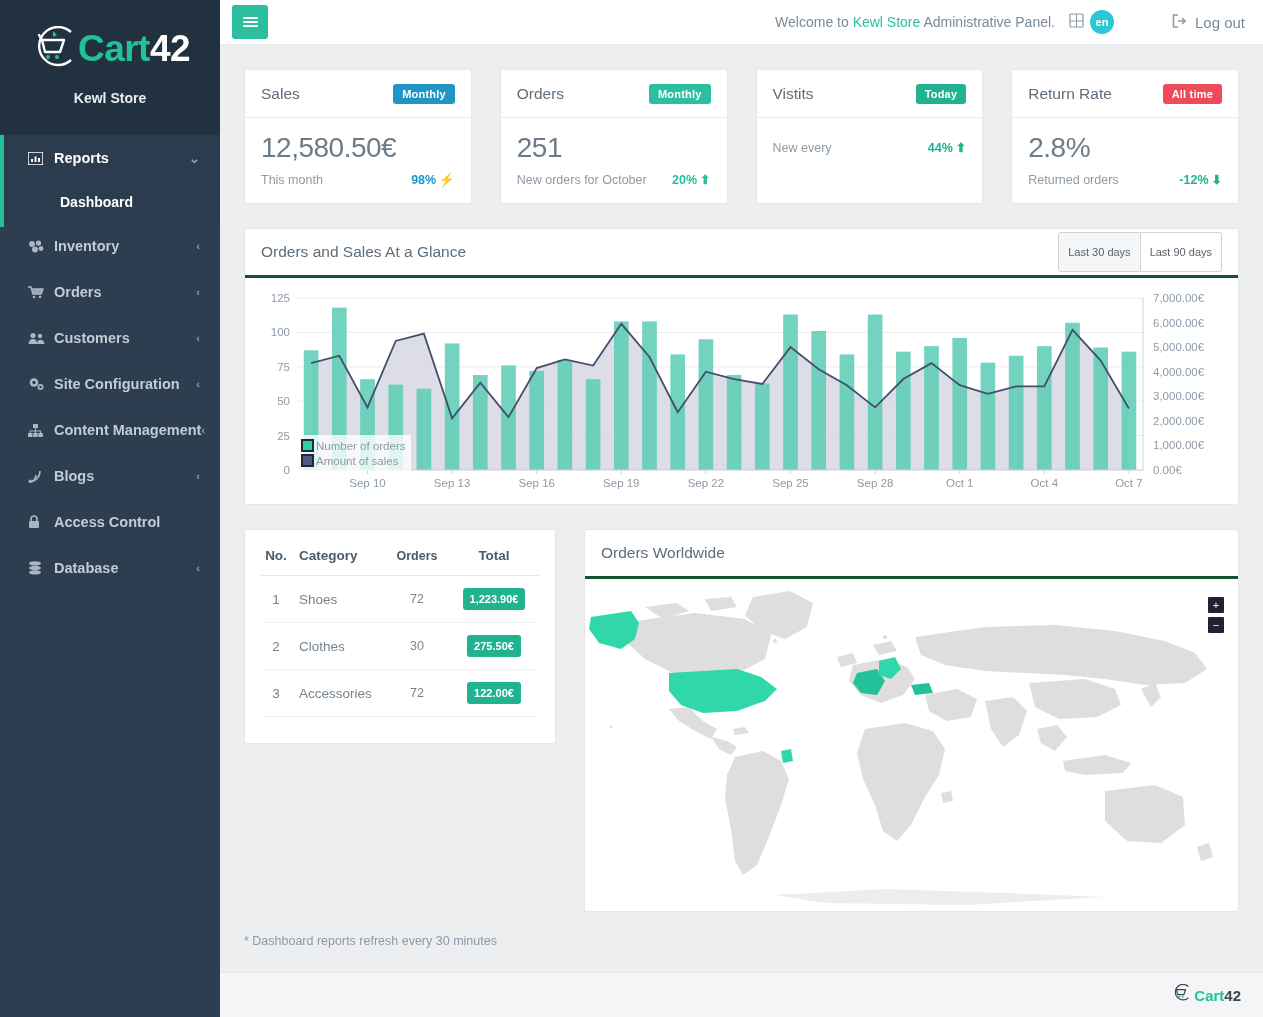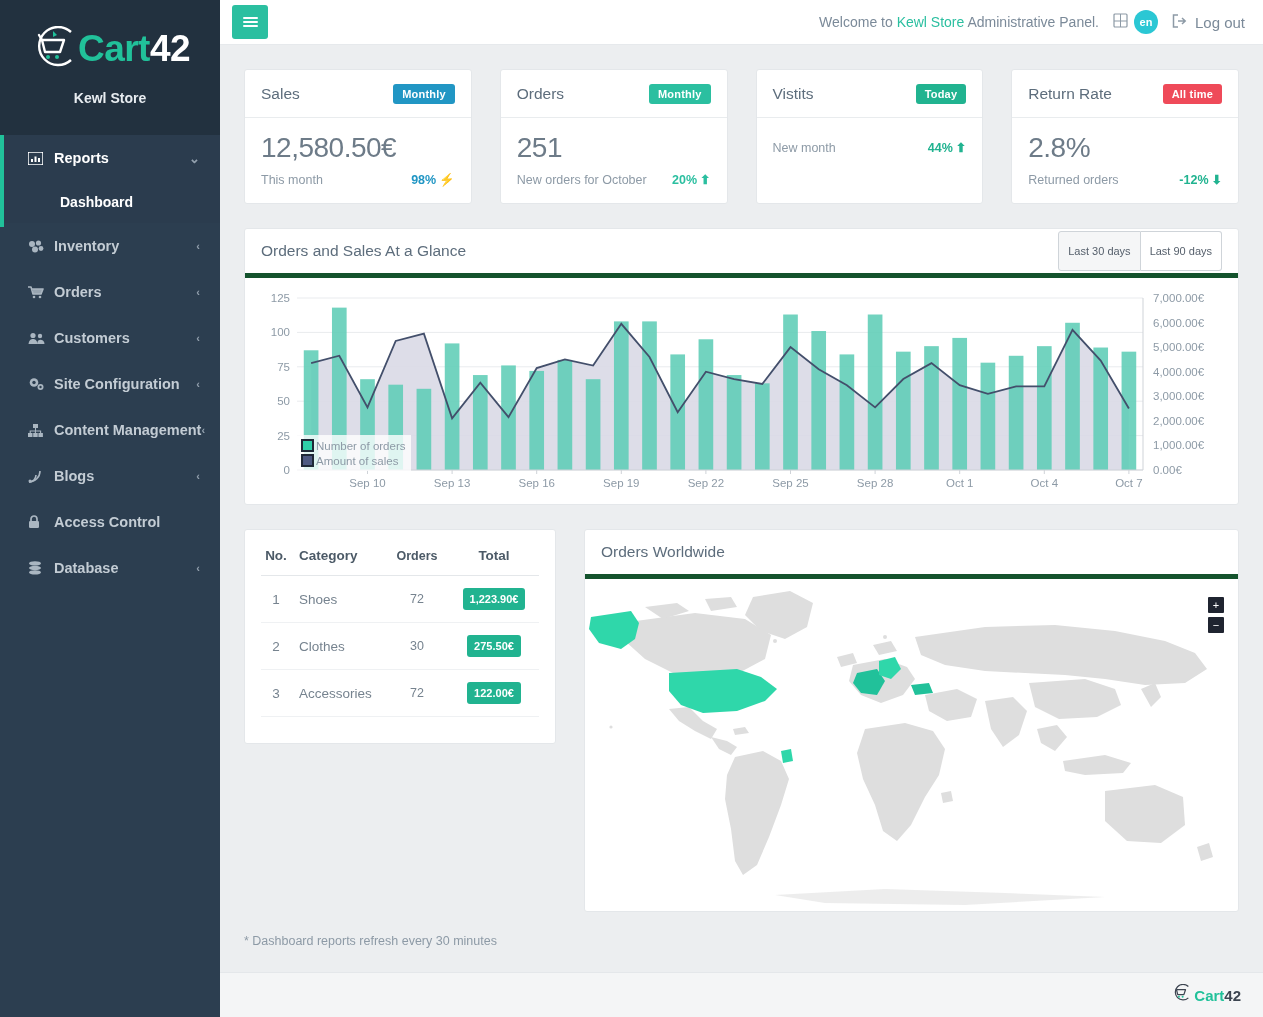--- a/index.html
+++ b/index.html
@@ -92,21 +92,21 @@
     font-size: 14px; color: #7b8a99;
   }
   .welcome .hl { color: #2bbfa0; }
   .lang-wrap { display:flex; align-items:center; gap:6px; }
   .lang-flag { font-size: 15px; color:#7b8a99; }
   .lang-badge {
     background: #2bc7d4; color:#fff; border-radius: 50%;
     width: 24px; height: 24px; display:flex; align-items:center; justify-content:center;
     font-size: 11px; font-weight: 700; cursor: pointer;
   }
-  .logout { display:flex; align-items:center; gap:8px; color:#7b8a99; cursor:pointer; font-size:15px;}
+  .logout { display:flex; align-items:center; gap:8px; color:#7b8a99; cursor:pointer; font-size:15px;margin-left:44px;}
   .logout-ico { font-size: 15px; }
 
   .content { padding: 24px; flex: 1 1 auto; }
 
   
   .stats { display: flex; gap: 28px; }
   .card {
     background: #ffffff; border: 1px solid #e4e7ea;
     border-radius: 3px; flex: 1 1 0;
   }
@@ -128,21 +128,21 @@
   .sub-row { display: flex; align-items: center; margin-top: 8px; }
   .sub-label { font-size: 12.5px; color: #8d9aa6; }
   .sub-delta { margin-left: auto; font-size: 12.5px; font-weight: 700; display:flex; align-items:center; gap:3px;}
 
   
   .panel {
     background:#fff; border:1px solid #e4e7ea; border-radius:3px; margin-top: 24px;
   }
   .panel-head {
     height: 49px; padding: 0 16px; display:flex; align-items:center;
-    border-bottom: 5px solid #14532d;
+    border-bottom: 3px solid #14532d;
   }
   .panel-title { font-size: 15.5px; color:#5d6d7c; }
   .btn-group { margin-left:auto; display:flex; }
   .btn {
     font-size: 11px; color:#555f6b; background:#f5f6f7;
     border:1px solid #cfd4d9; padding: 13px 9px; cursor:pointer;
   }
   .btn:first-child { border-radius: 3px 0 0 3px; }
   .btn:last-child { border-left: none; border-radius: 0 3px 3px 0; background:#fff;}
 
@@ -438,21 +438,21 @@
           </div>
         </div>
 
         <div class="card">
           <div class="card-head">
             <span class="card-title">Vistits</span>
             <span class="badge" style="background:#21b390">Today</span>
           </div>
           <div class="card-body">
             <div class="sub-row">
-              <span class="sub-label">New month</span>
+              <span class="sub-label">New every</span>
               <span class="sub-delta" style="color:#21b390">
                   <span>44%</span>
                   <span>⬆</span>
                 </span>
             </div>
           </div>
         </div>
 
         <div class="card">
           <div class="card-head">

